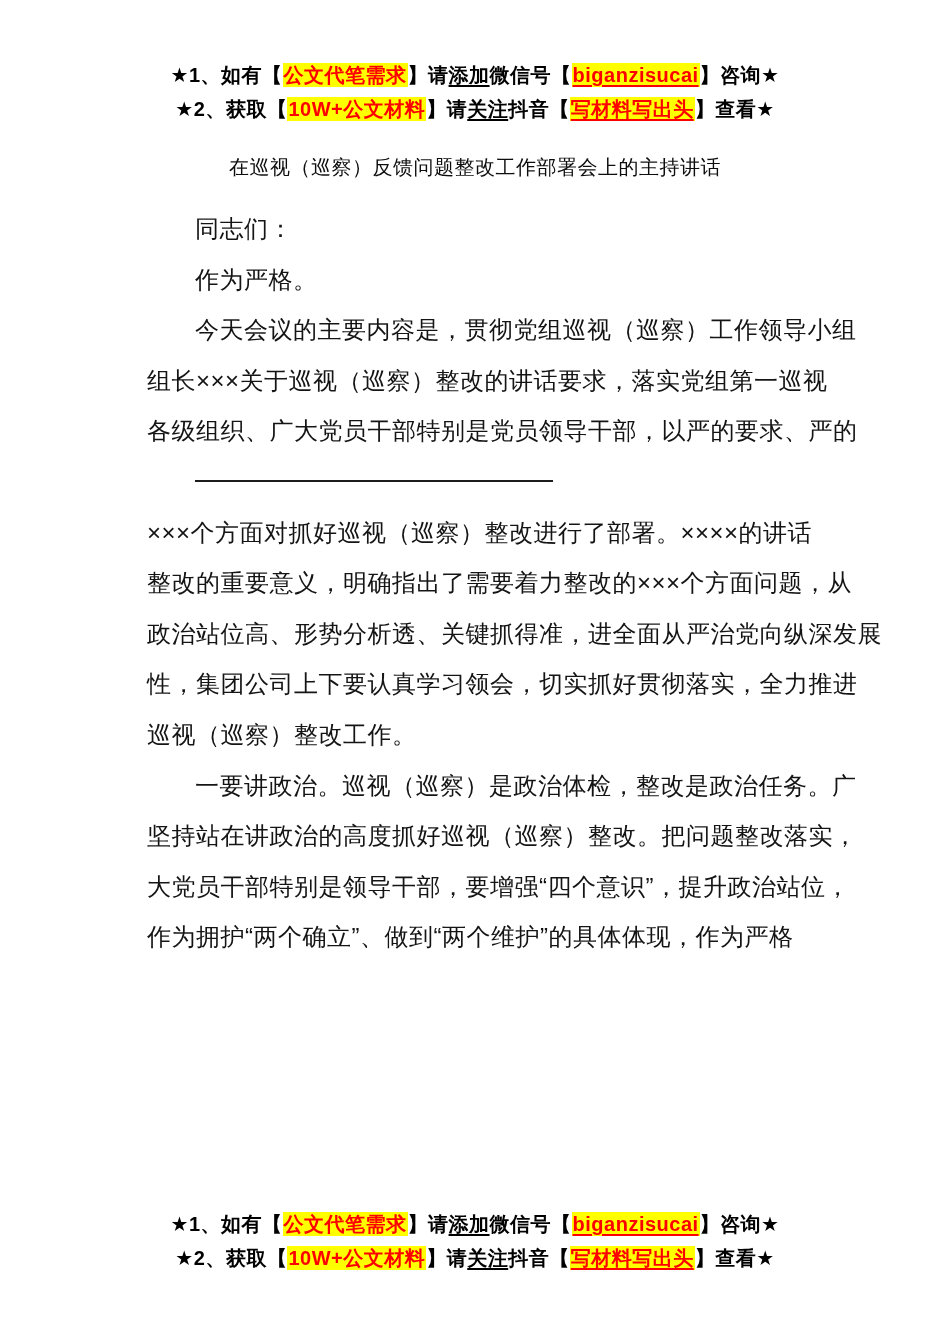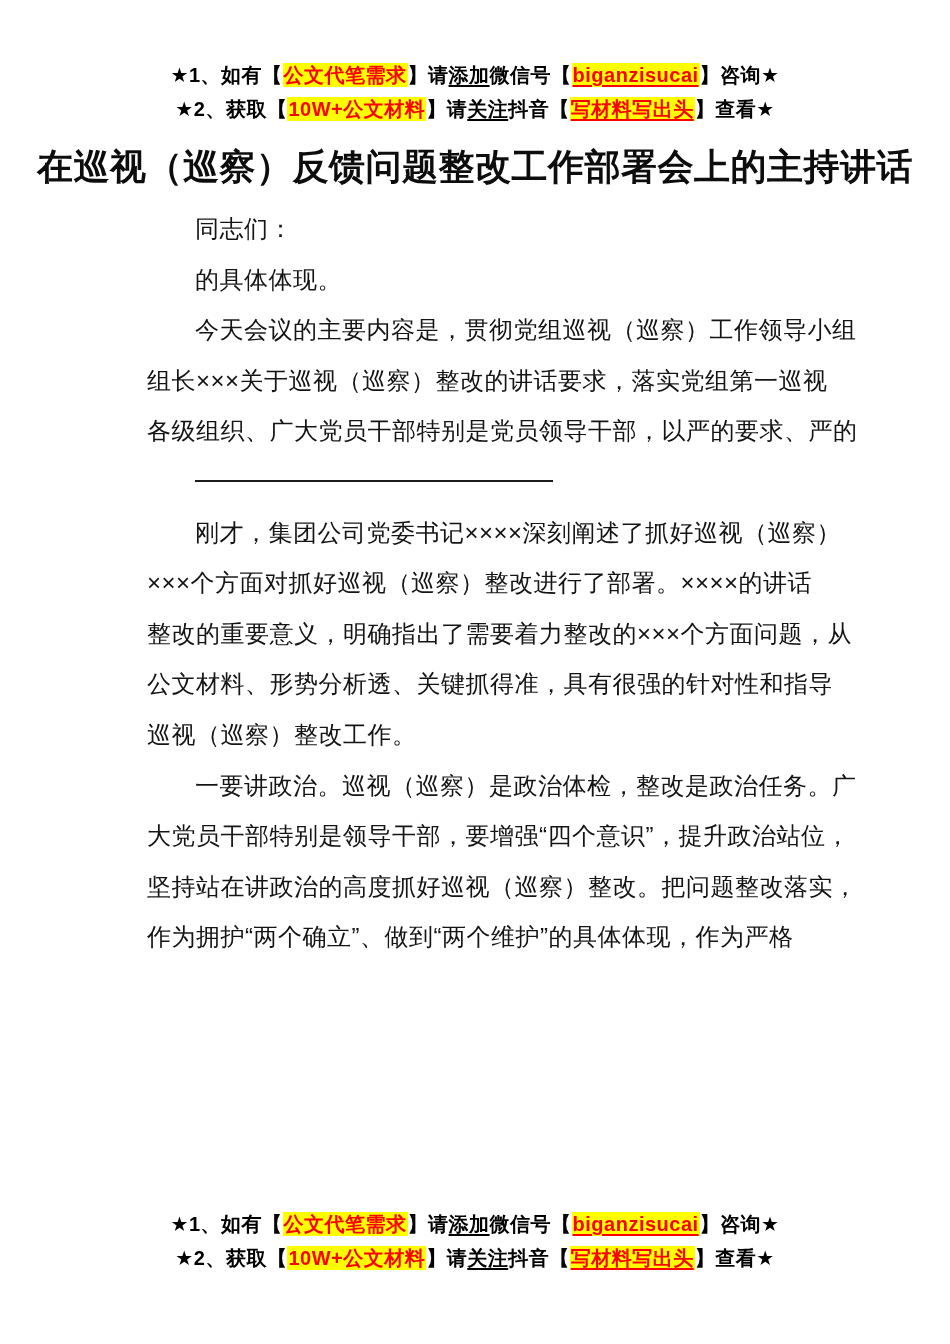--- a/index.html
+++ b/index.html
@@ -46,22 +46,22 @@
     text-decoration-color: #ff0000;
     text-underline-offset: 3px;
   }
   
   .doc-title {
     position: absolute;
     top: 143px;
     left: 0;
     right: 0;
     text-align: center;
-    font-size: 36px;
-    font-weight: bold;
+    font-size: 20px;
+    font-weight: normal;
     line-height: 48px;
     color: #0d0d0d;
     letter-spacing: 0.5px;
   }
   
   .doc-body {
     position: absolute;
     top: 204px;
     left: 147px;
     width: 676px;
@@ -91,33 +91,33 @@
 
   <div class="banner banner-top">
       <div><span class="part-plain">★1、如有【</span><span class="part-highlight">公文代笔需求</span><span class="part-plain">】请</span><span class="part-underline">添加</span><span class="part-plain">微信号【</span><span class="part-highlight-underline">biganzisucai</span><span class="part-plain">】咨询★</span></div>
       <div><span class="part-plain">★2、获取【</span><span class="part-highlight">10W+公文材料</span><span class="part-plain">】请</span><span class="part-underline">关注</span><span class="part-plain">抖音【</span><span class="part-highlight-underline">写材料写出头</span><span class="part-plain">】查看★</span></div>
     </div>
 
   <div class="doc-title">在巡视（巡察）反馈问题整改工作部署会上的主持讲话</div>
 
   <div class="doc-body">
       <div class="body-line indent">同志们：</div>
-      <div class="body-line indent">的具体体现。</div>
+      <div class="body-line indent">作为严格。</div>
       <div class="body-line indent">今天会议的主要内容是，贯彻党组巡视（巡察）工作领导小组</div>
       <div class="body-line">组长×××关于巡视（巡察）整改的讲话要求，落实党组第一巡视</div>
       <div class="body-line">各级组织、广大党员干部特别是党员领导干部，以严的要求、严的</div>
       <div class="body-line indent"><span class="separator-line"></span></div>
-      <div class="body-line indent">刚才，集团公司党委书记××××深刻阐述了抓好巡视（巡察）</div>
       <div class="body-line">×××个方面对抓好巡视（巡察）整改进行了部署。××××的讲话</div>
       <div class="body-line">整改的重要意义，明确指出了需要着力整改的×××个方面问题，从</div>
-      <div class="body-line">公文材料、形势分析透、关键抓得准，具有很强的针对性和指导</div>
+      <div class="body-line">政治站位高、形势分析透、关键抓得准，进全面从严治党向纵深发展</div>
+      <div class="body-line">性，集团公司上下要认真学习领会，切实抓好贯彻落实，全力推进</div>
       <div class="body-line">巡视（巡察）整改工作。</div>
       <div class="body-line indent">一要讲政治。巡视（巡察）是政治体检，整改是政治任务。广</div>
+      <div class="body-line">坚持站在讲政治的高度抓好巡视（巡察）整改。把问题整改落实，</div>
       <div class="body-line">大党员干部特别是领导干部，要增强“四个意识”，提升政治站位，</div>
-      <div class="body-line">坚持站在讲政治的高度抓好巡视（巡察）整改。把问题整改落实，</div>
       <div class="body-line">作为拥护“两个确立”、做到“两个维护”的具体体现，作为严格</div>
     </div>
 
   <div class="banner banner-bottom">
       <div><span class="part-plain">★1、如有【</span><span class="part-highlight">公文代笔需求</span><span class="part-plain">】请</span><span class="part-underline">添加</span><span class="part-plain">微信号【</span><span class="part-highlight-underline">biganzisucai</span><span class="part-plain">】咨询★</span></div>
       <div><span class="part-plain">★2、获取【</span><span class="part-highlight">10W+公文材料</span><span class="part-plain">】请</span><span class="part-underline">关注</span><span class="part-plain">抖音【</span><span class="part-highlight-underline">写材料写出头</span><span class="part-plain">】查看★</span></div>
     </div>
 
 </div>
 

